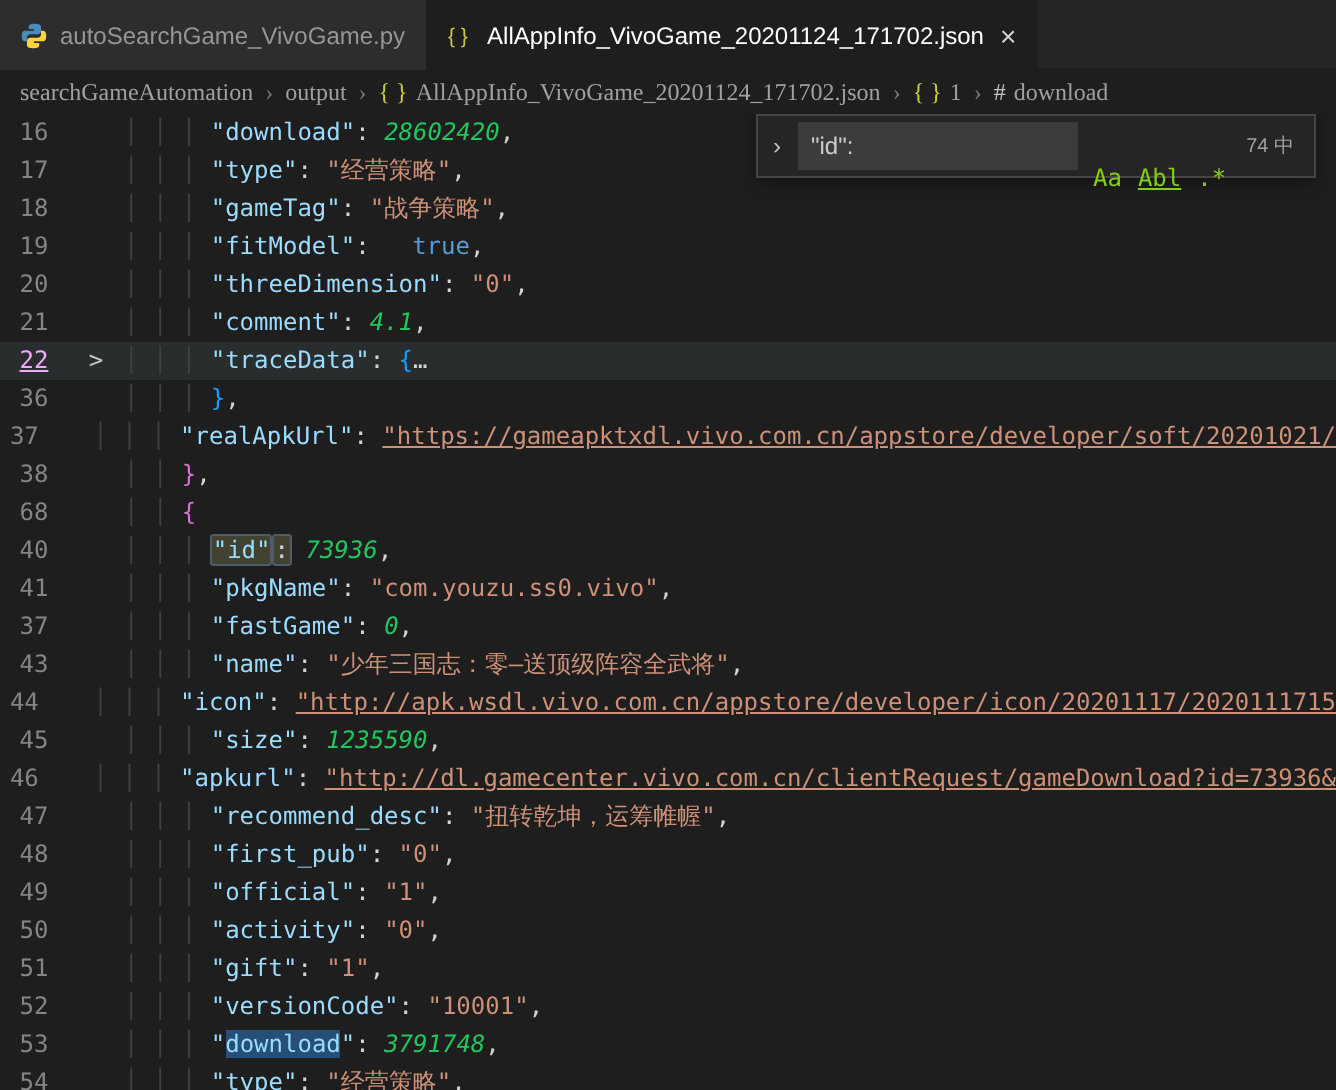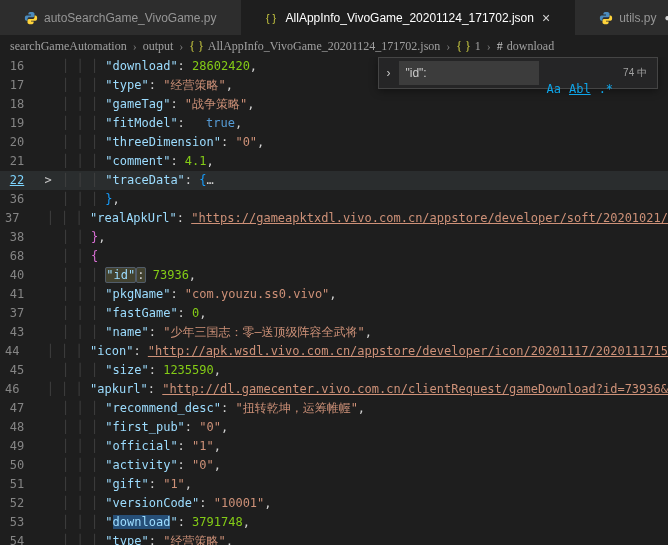--- a/index.html
+++ b/index.html
@@ -14,21 +14,21 @@
 }
 .tabs {
   display: flex;
   background: #252526;
   height: 35px;
   border-bottom: 1px solid #1e1e1e;
 }
 .tab {
   display: flex;
   align-items: center;
-  padding: 0 24px;
+  padding: 0 10px;
   height: 35px;
   font-size: 12px;
   color: #969696;
   background: #2d2d2d;
   border-right: 1px solid #1e1e1e;
   cursor: pointer;
   font-family: -apple-system, "Segoe UI", sans-serif;
 }
 .tab.active {
   background: #1e1e1e;
@@ -72,28 +72,28 @@
   color: #c5c5c5;
   user-select: none;
 }
 .code {
   flex: 1;
   padding-left: 4px;
 }
 .line.highlight {
   background: #2a2d2e;
 }
-.line.highlight .lineno { color: #7dd3fc; text-decoration: underline; }
+.line.highlight .lineno { color: #f0abfc; text-decoration: underline; }
 
 
 .tk-guide { color: #404040; }
 .tk-punc { color: #d4d4d4; }
 .tk-key { color: #9cdcfe; }
 .tk-colon { color: #d4d4d4; }
-.tk-num { color: #84cc16; }
+.tk-num { color: #22c55e; font-style: italic; }
 .tk-str { color: #ce9178; }
 .tk-bool { color: #569cd6; margin-left: 14px; }
 .tk-url { color: #ce9178; text-decoration: underline; }
 .tk-brace-p { color: #da70d6; }
 .tk-brace-b { color: #179fff; }
 .sel { background: #264f78; }
 .match { background: rgba(90,90,60,0.6); border: 1px solid #515c6a; border-radius:2px; padding: 0 0; }
 
 .find-widget {
   position: absolute;
@@ -119,21 +119,21 @@
   color: #cccccc;
   border: 1px solid #3c3c3c;
   height: 24px;
   padding: 0 6px;
   width: 140px;
   margin: 0 4px;
   font-family: inherit;
   font-size: 12px;
 }
 .find-widget .opt {
-  color: #0ea5e9;
+  color: #84cc16;
   padding: 0 4px;
   cursor: pointer;
   font-family: monospace;
   margin-top: 32px;
 }
 .find-widget .results {
   color: #a0a0a0;
   margin: 0 6px;
   font-size: 10px;
 }
@@ -152,30 +152,20 @@
     <span>autoSearchGame_VivoGame.py</span>
   </div>
   <div class="tab active">
     <span class="icon">
       <svg width="14" height="14" viewBox="0 0 16 16">
           <text x="0" y="12" font-size="12" fill="#cbcb41">{ }</text>
         </svg>
     </span>
     <span>AllAppInfo_VivoGame_20201124_171702.json</span>
     <span class="close">×</span>
-  </div>
-  <div class="tab">
-    <span class="icon">
-      <svg width="14" height="14" viewBox="0 0 16 16">
-          <path fill="#4B8BBE" d="M8 1c-2 0-3 .5-3 2v1h3v1H3c-1.5 0-2 1-2 3s.5 3 2 3h1V9c0-1.5 1-2 2-2h4c1 0 2-.5 2-2V3c0-1.5-1-2-4-2z"></path>
-          <path fill="#FFD43B" d="M8 15c2 0 3-.5 3-2v-1H8v-1h5c1.5 0 2-1 2-3s-.5-3-2-3h-1v2c0 1.5-1 2-2 2H6c-1 0-2 .5-2 2v2c0 1.5 1 2 4 2z"></path>
-        </svg>
-    </span>
-    <span>utils.py</span>
-    <span class="close" style="font-size:10px">●</span>
   </div>
 </div>
 
 <div class="breadcrumbs">
   <span>searchGameAutomation</span>
   <span class="sep">›</span>
   <span>output</span>
   <span class="sep">›</span>
   <span class="icon" style="color:#cbcb41">{ }</span>
   <span>AllAppInfo_VivoGame_20201124_171702.json</span>

